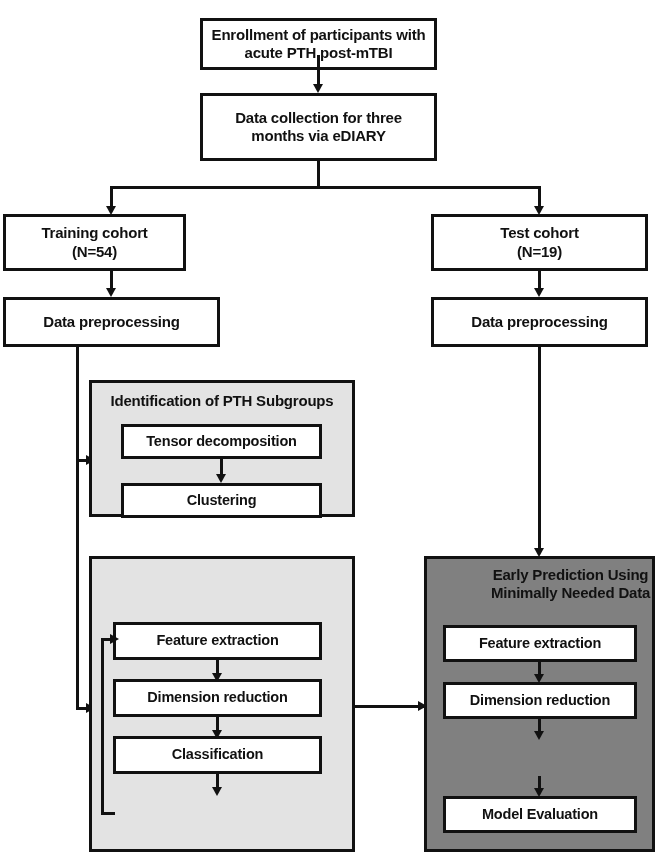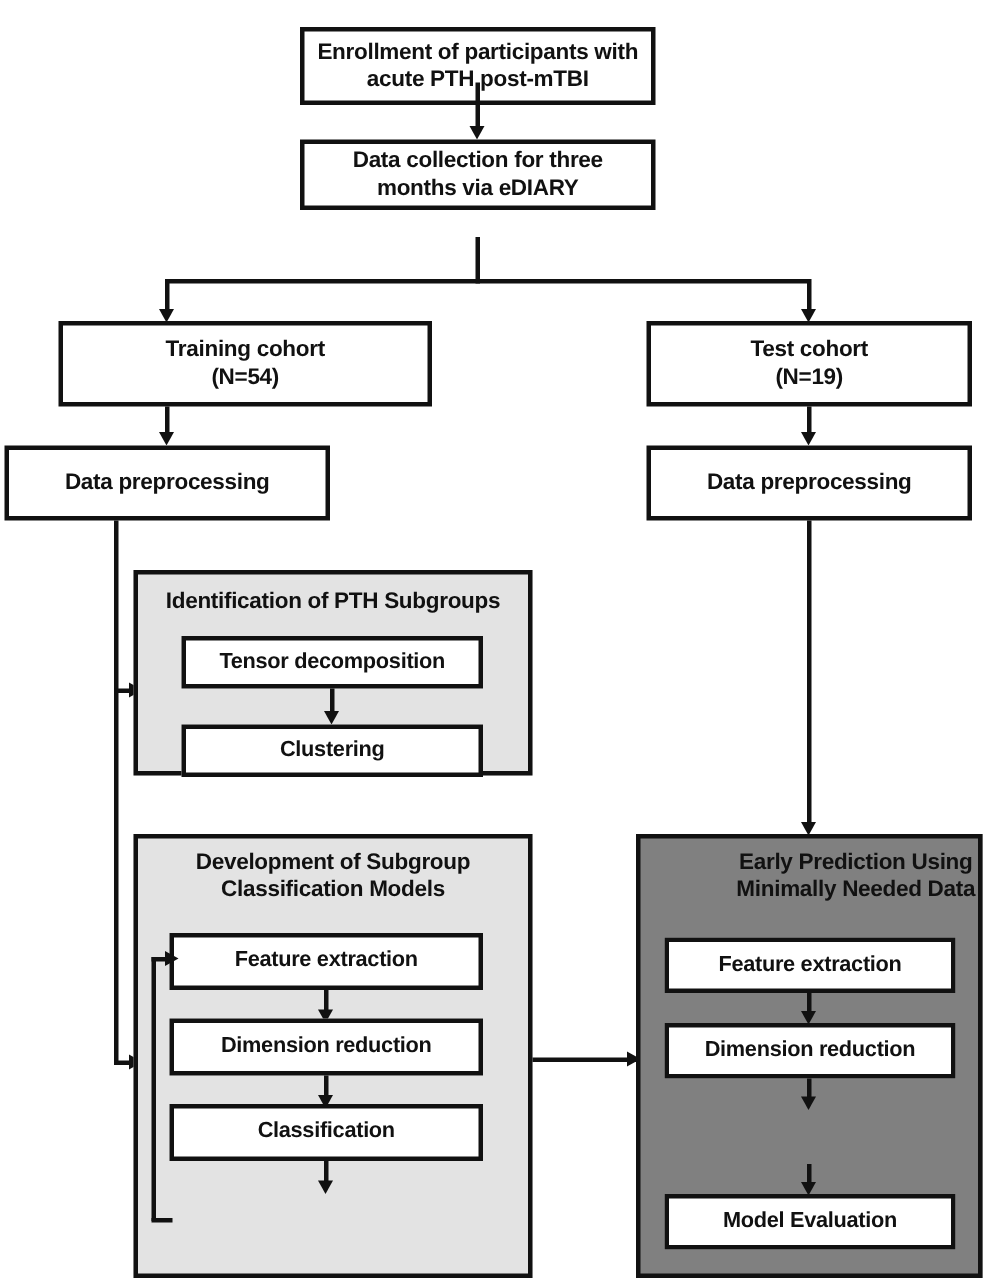--- a/index.html
+++ b/index.html
@@ -94,35 +94,35 @@
   <div class="node" style="left:200px; top:3px; width:237px; height:52px;margin-top:15px;">
     <div>
       <div>Enrollment of participants with</div>
       <div>acute PTH post-mTBI</div>
     </div>
   </div>
 
   <div class="vline" style="left:317px; top:55px; height:31px;"></div>
   <div class="arrowdown" style="left:313px; top:84px;"></div>
 
-  <div class="node" style="left:200px; top:93px; width:237px; height:47px;">
+  <div class="node" style="left:200px; top:93px; width:237px; height:68px;">
     <div>
       <div>Data collection for three</div>
       <div>months via eDIARY</div>
     </div>
   </div>
 
   <div class="vline" style="left:317px; top:158px; height:31px;"></div>
   <div class="hline" style="left:110px; top:186px; width:430px;"></div>
   <div class="vline" style="left:110px; top:186px; height:22px;"></div>
   <div class="arrowdown" style="left:106px; top:206px;"></div>
   <div class="vline" style="left:538px; top:186px; height:22px;"></div>
   <div class="arrowdown" style="left:534px; top:206px;"></div>
 
-  <div class="node" style="left:3px; top:214px; width:249px; height:57px;margin-left:36px;">
+  <div class="node" style="left:3px; top:214px; width:183px; height:57px;">
     <div>
       <div>Training cohort</div>
       <div>(N=54)</div>
     </div>
   </div>
 
   <div class="node" style="left:431px; top:214px; width:217px; height:57px;">
     <div>
       <div>Test cohort</div>
       <div>(N=19)</div>
@@ -153,24 +153,20 @@
   <div class="panel-title" style="left:89px; top:392px; width:266px;text-align:center;">Identification of PTH Subgroups</div>
 
   <div class="node small" style="left:121px; top:424px; width:201px; height:35px;">Tensor decomposition</div>
 
   <div class="vline" style="left:220px; top:459px; height:18px;"></div>
   <div class="arrowdown" style="left:216px; top:474px;"></div>
 
   <div class="node small" style="left:121px; top:483px; width:201px; height:35px;">Clustering</div>
 
   <div class="panel light" style="left:89px; top:556px; width:266px; height:296px;"></div>
-  <div class="panel-title" style="left:89px; top:566px; width:266px;">
-    <div>Development of Subgroup</div>
-    <div>Classification Models</div>
-  </div>
 
   <div class="node small" style="left:113px; top:622px; width:209px; height:38px;">Feature extraction</div>
 
   <div class="vline" style="left:216px; top:660px; height:17px;"></div>
   <div class="arrowdown" style="left:212px; top:673px;"></div>
 
   <div class="node small" style="left:113px; top:679px; width:209px; height:38px;">Dimension reduction</div>
 
   <div class="vline" style="left:216px; top:717px; height:17px;"></div>
   <div class="arrowdown" style="left:212px; top:730px;"></div>

